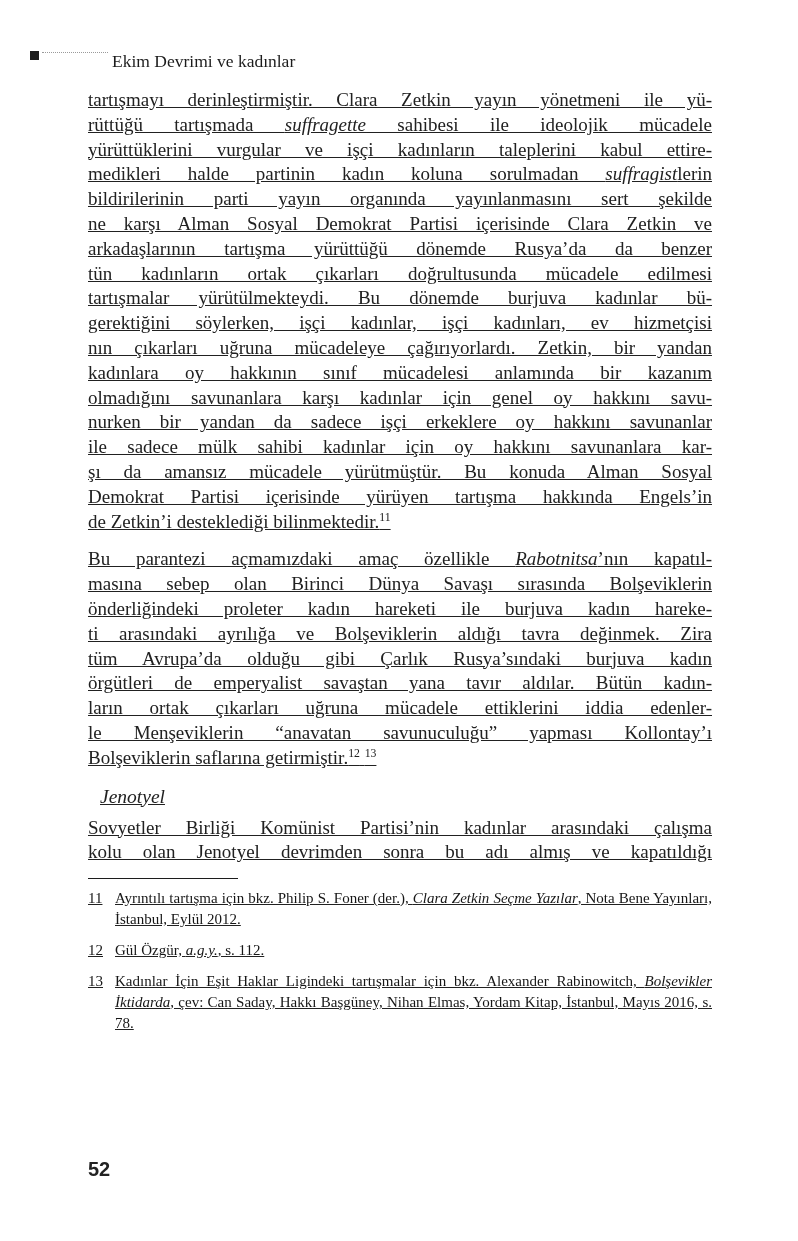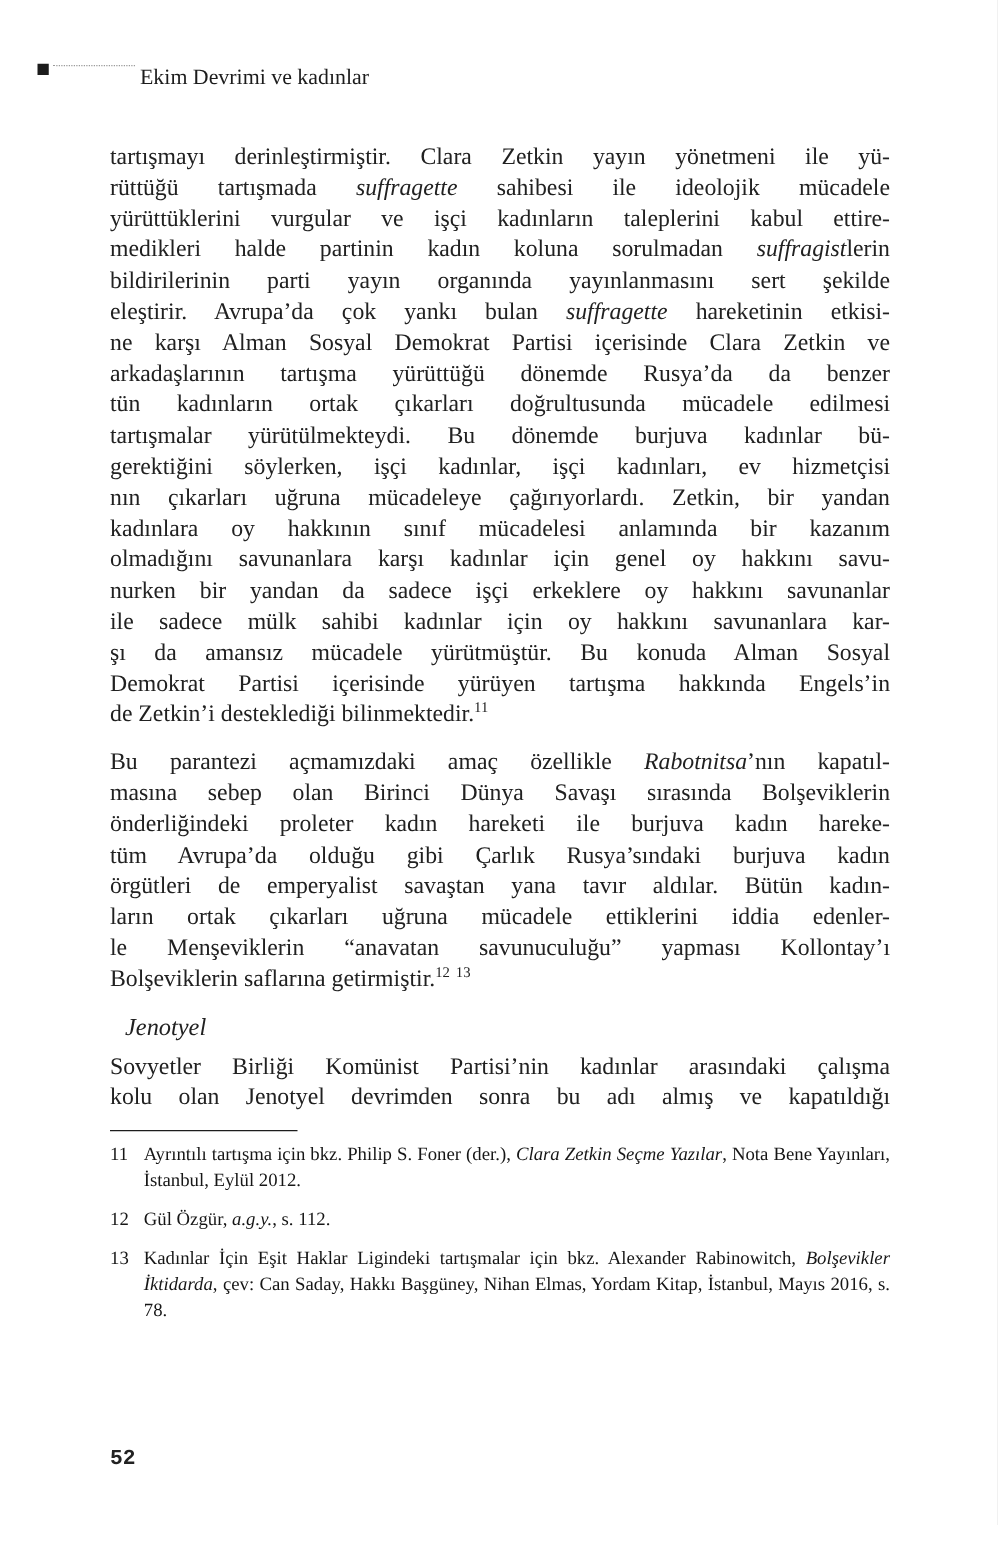--- a/index.html
+++ b/index.html
@@ -37,26 +37,27 @@
   .hdr-title {
     font-family: "Liberation Serif", serif;
     font-size: 17.5px;
     color: #1c1c1c;
     white-space: nowrap;
   }
   
   .text-col {
     position: absolute;
     left: 88px;
-    top: 114px;
+    top: 88px;
     width: 624px;
     font-family: "Liberation Serif", serif;
     font-size: 19px;
     line-height: 24.8px;
     color: #212121;
+    text-decoration: underline;
   }
   .para { margin: 0 0 13px 0; }
   .tline {
     text-align: justify;
     text-align-last: justify;
     white-space: normal;
   }
   .tline-last { text-align-last: left; }
   .text-col em { font-style: italic; }
   .text-col sup, .footnotes sup {
@@ -95,23 +96,23 @@
   }
   .fn-text {
     flex: 1;
     text-align: justify;
   }
   .fn-text em { font-style: italic; }
   .page-number {
     position: absolute;
     left: 88px;
     top: 1158px;
-    font-family: Liberation Mono, monospace;
+    font-family: Liberation Sans, sans-serif;
     font-weight: 700;
-    font-size: 17px;
+    font-size: 20px;
     color: #222222;
   }
 </style>
 </head>
 <body>
 
 <div class="page">
 
   <header class="running-header">
     <span class="hdr-square"></span>
@@ -119,39 +120,39 @@
     <span class="hdr-title">Ekim Devrimi ve kadınlar</span>
   </header>
 
   <main class="text-col">
     <div class="para">
         <div class="tline"><span>tartışmayı derinleştirmiştir. Clara Zetkin yayın yönetmeni ile yü-</span></div>
         <div class="tline"><span>rüttüğü tartışmada </span><em>suffragette</em><span> sahibesi ile ideolojik mücadele</span></div>
         <div class="tline"><span>yürüttüklerini vurgular ve işçi kadınların taleplerini kabul ettire-</span></div>
         <div class="tline"><span>medikleri halde partinin kadın koluna sorulmadan </span><em>suffragist</em><span>lerin</span></div>
         <div class="tline"><span>bildirilerinin parti yayın organında yayınlanmasını sert şekilde</span></div>
-        <div class="tline"><span>eleştirir. Avrupa’da çok yankı bulan </span><em>suffragette</em><span> hareketinin etkisi-</span></div>
         <div class="tline"><span>ne karşı Alman Sosyal Demokrat Partisi içerisinde Clara Zetkin ve</span></div>
         <div class="tline"><span>arkadaşlarının tartışma yürüttüğü dönemde Rusya’da da benzer</span></div>
         <div class="tline"><span>tün kadınların ortak çıkarları doğrultusunda mücadele edilmesi</span></div>
         <div class="tline"><span>tartışmalar yürütülmekteydi. Bu dönemde burjuva kadınlar bü-</span></div>
         <div class="tline"><span>gerektiğini söylerken, işçi kadınlar, işçi kadınları, ev hizmetçisi</span></div>
         <div class="tline"><span>nın çıkarları uğruna mücadeleye çağırıyorlardı. Zetkin, bir yandan</span></div>
         <div class="tline"><span>kadınlara oy hakkının sınıf mücadelesi anlamında bir kazanım</span></div>
         <div class="tline"><span>olmadığını savunanlara karşı kadınlar için genel oy hakkını savu-</span></div>
         <div class="tline"><span>nurken bir yandan da sadece işçi erkeklere oy hakkını savunanlar</span></div>
         <div class="tline"><span>ile sadece mülk sahibi kadınlar için oy hakkını savunanlara kar-</span></div>
         <div class="tline"><span>şı da amansız mücadele yürütmüştür. Bu konuda Alman Sosyal</span></div>
         <div class="tline"><span>Demokrat Partisi içerisinde yürüyen tartışma hakkında Engels’in</span></div>
         <div class="tline tline-last"><span>de Zetkin’i desteklediği bilinmektedir.</span><sup>11</sup></div>
       </div>
     <div class="para">
         <div class="tline"><span>Bu parantezi açmamızdaki amaç özellikle </span><em>Rabotnitsa</em><span>’nın kapatıl-</span></div>
         <div class="tline"><span>masına sebep olan Birinci Dünya Savaşı sırasında Bolşeviklerin</span></div>
         <div class="tline"><span>önderliğindeki proleter kadın hareketi ile burjuva kadın hareke-</span></div>
+        <div class="tline"><span>ti arasındaki ayrılığa ve Bolşeviklerin aldığı tavra değinmek. Zira</span></div>
         <div class="tline"><span>tüm Avrupa’da olduğu gibi Çarlık Rusya’sındaki burjuva kadın</span></div>
         <div class="tline"><span>örgütleri de emperyalist savaştan yana tavır aldılar. Bütün kadın-</span></div>
         <div class="tline"><span>ların ortak çıkarları uğruna mücadele ettiklerini iddia edenler-</span></div>
         <div class="tline"><span>le Menşeviklerin “anavatan savunuculuğu” yapması Kollontay’ı</span></div>
         <div class="tline tline-last"><span>Bolşeviklerin saflarına getirmiştir.</span><sup>12</sup><span> </span><sup>13</sup></div>
       </div>
     <h2 class="subheading">Jenotyel</h2>
     <div class="para">
         <div class="tline"><span>Sovyetler Birliği Komünist Partisi’nin kadınlar arasındaki çalışma</span></div>
         <div class="tline"><span>kolu olan Jenotyel devrimden sonra bu adı almış ve kapatıldığı</span></div>

